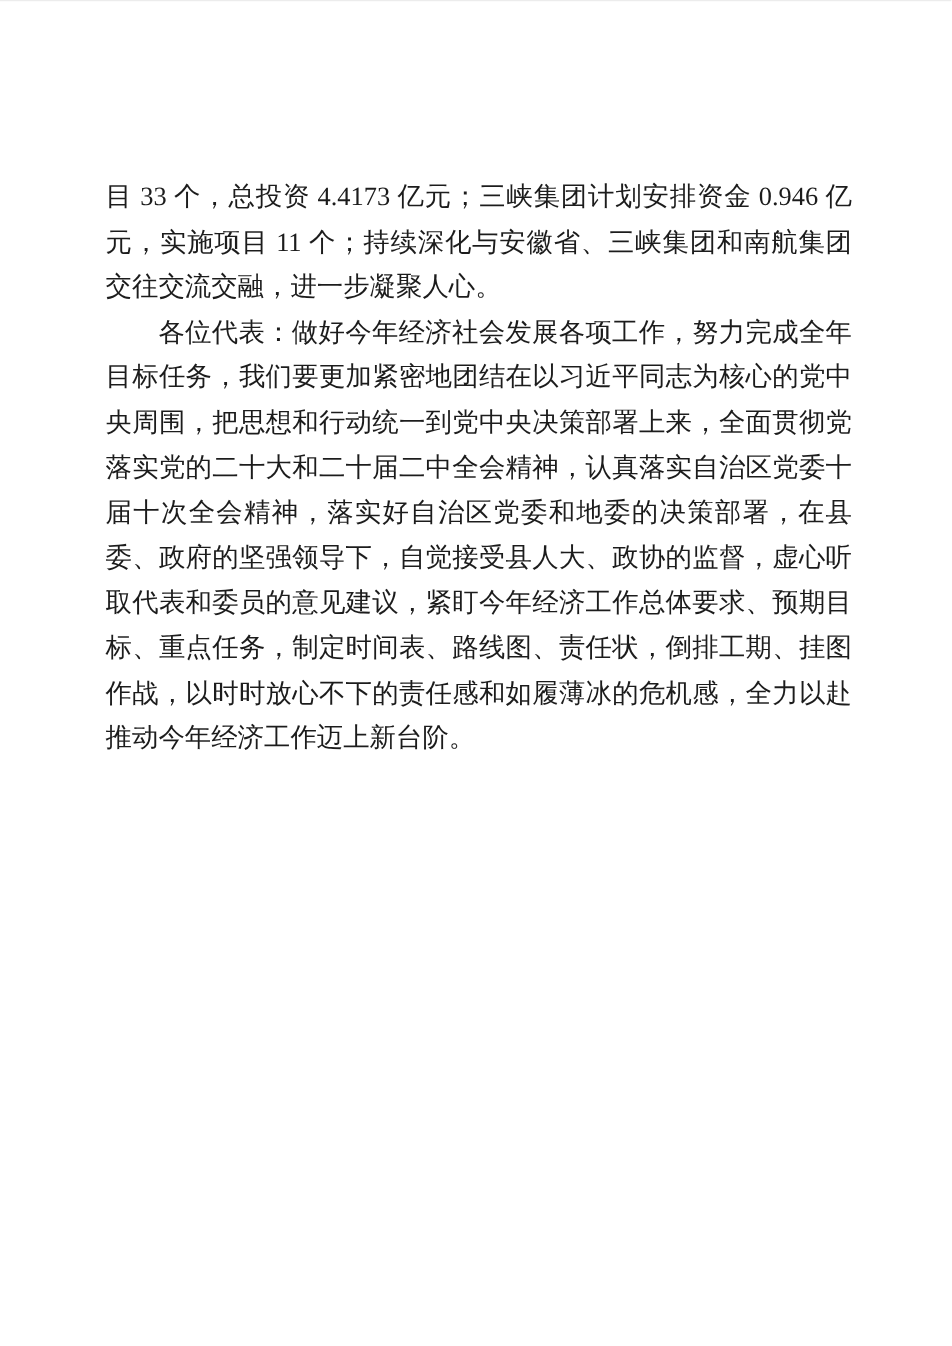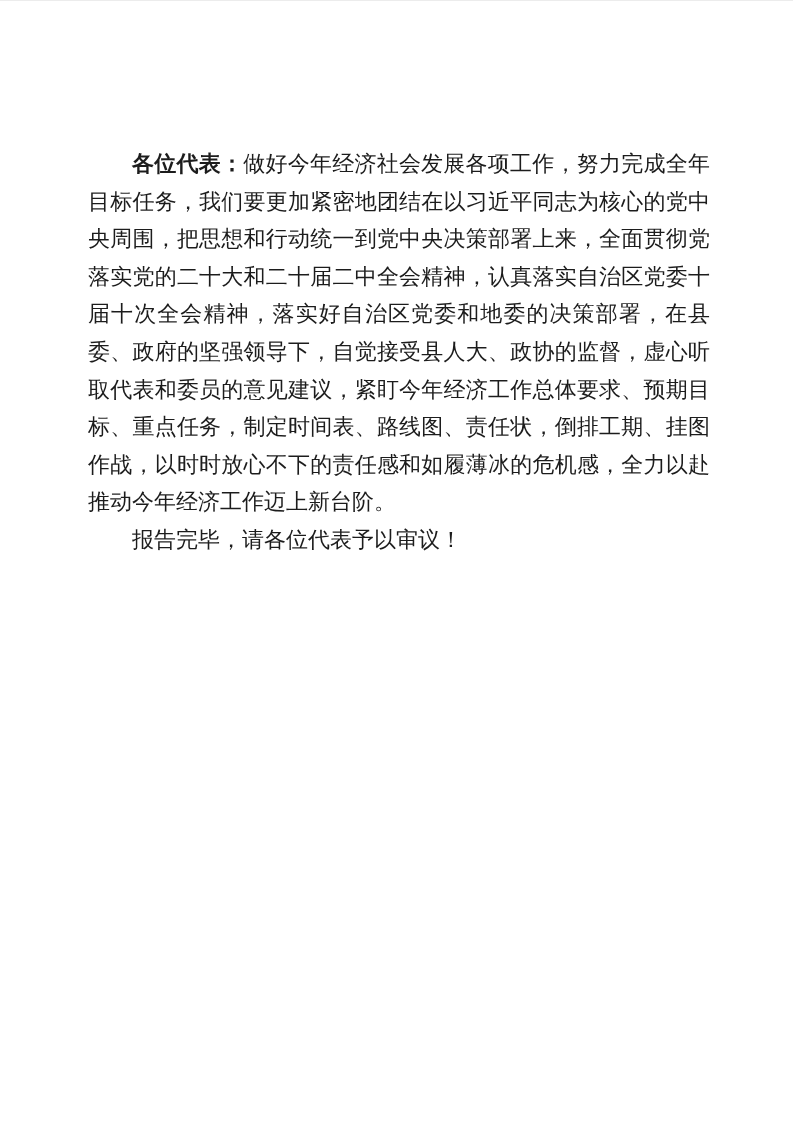--- a/index.html
+++ b/index.html
@@ -32,35 +32,35 @@
     text-align: justify;
   }
   .para {
     margin: 0;
     padding: 0;
   }
   .para.indent {
     text-indent: 2em;
   }
   .lead-bold {
-    font-weight: 700;
+    font-weight: 400;
     margin-top: 22px;
   }
   .page-number {
     position: absolute;
     top: 1011px;
     left: 0;
     width: 100%;
     text-align: center;
     font-size: 20px;
     color: #1c1c1c;
     letter-spacing: 2px;
   }
 </style>
 </head>
 <body>
 
 <div class="page">
   <div class="content">
+    <p class="para"><span>目 33 个，总投资 4.4173 亿元；三峡集团计划安排资金 0.946 亿元，实施项目 11 个；持续深化与安徽省、三峡集团和南航集团交往交流交融，进一步凝聚人心。</span></p>
     <p class="para indent"><span class="lead-bold">各位代表：</span><span>做好今年经济社会发展各项工作，努力完成全年目标任务，我们要更加紧密地团结在以习近平同志为核心的党中央周围，把思想和行动统一到党中央决策部署上来，全面贯彻党落实党的二十大和二十届二中全会精神，认真落实自治区党委十届十次全会精神，落实好自治区党委和地委的决策部署，在县委、政府的坚强领导下，自觉接受县人大、政协的监督，虚心听取代表和委员的意见建议，紧盯今年经济工作总体要求、预期目标、重点任务，制定时间表、路线图、责任状，倒排工期、挂图作战，以时时放心不下的责任感和如履薄冰的危机感，全力以赴推动今年经济工作迈上新台阶。</span></p>
-    <p class="para indent"><span>报告完毕，请各位代表予以审议！</span></p>
   </div>
 </div>
 
 </body></html>

